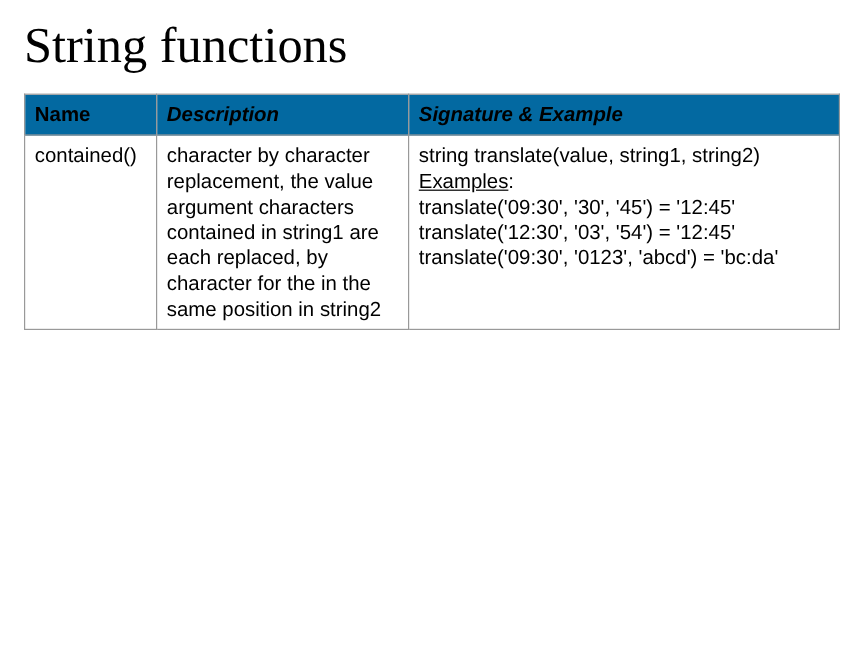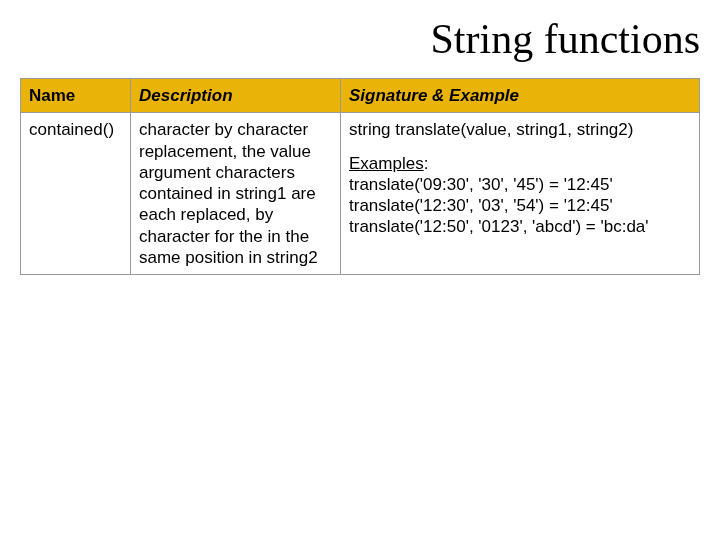--- a/index.html
+++ b/index.html
@@ -12,51 +12,51 @@
     color: #000;
     box-sizing: border-box;
   }
   .slide {
     width: 720px;
     height: 540px;
     padding: 10px 20px;
     box-sizing: border-box;
   }
   .title {
-    text-align: right;
+    text-align: left;
     font-family: "Times New Roman", Times, serif;
     font-size: 42px;
     font-weight: normal;
     margin: 5px 0 15px 0;
   }
   table.tbl {
     border-collapse: collapse;
     width: 100%;
     table-layout: fixed;
   }
   table.tbl th, table.tbl td {
     border: 1px solid #999999;
     padding: 6px 8px;
     font-size: 17px;
     text-align: left;
     vertical-align: top;
     line-height: 1.25;
   }
   table.tbl th {
-    background: #eab308;
+    background: #0369a1;
     font-weight: bold;
     font-style: italic;
   }
   table.tbl th.name-col {
     font-style: normal;
   }
   col.c1 { width: 110px; }
   col.c2 { width: 210px; }
   col.c3 { width: auto; }
-  .sig-block { margin-bottom: 12px; }
+  .sig-block { }
   .ex-label { text-decoration: underline; margin-top: 44px; }
 </style>
 </head>
 <body>
 
 <div class="slide">
   <div class="title">String functions</div>
 
   <table class="tbl">
     <colgroup>
@@ -74,19 +74,19 @@
     <tbody>
       <tr>
         <td>contained()</td>
         <td>character by character replacement, the value argument characters contained in string1 are each replaced, by character for the in the same position in string2</td>
         <td>
           <div class="sig-block">string translate(value, string1, string2)</div>
           <div>
             <span class="ex-label">Examples</span><span>:</span><br>
             <span>translate('09:30', '30', '45') = '12:45'</span><br>
             <span>translate('12:30', '03', '54') = '12:45'</span><br>
-            <span>translate('12:50', '0123', 'abcd') = 'bc:da'</span>
+            <span>translate('09:30', '0123', 'abcd') = 'bc:da'</span>
           </div>
         </td>
       </tr>
     </tbody>
   </table>
 </div>
 
 </body></html>

